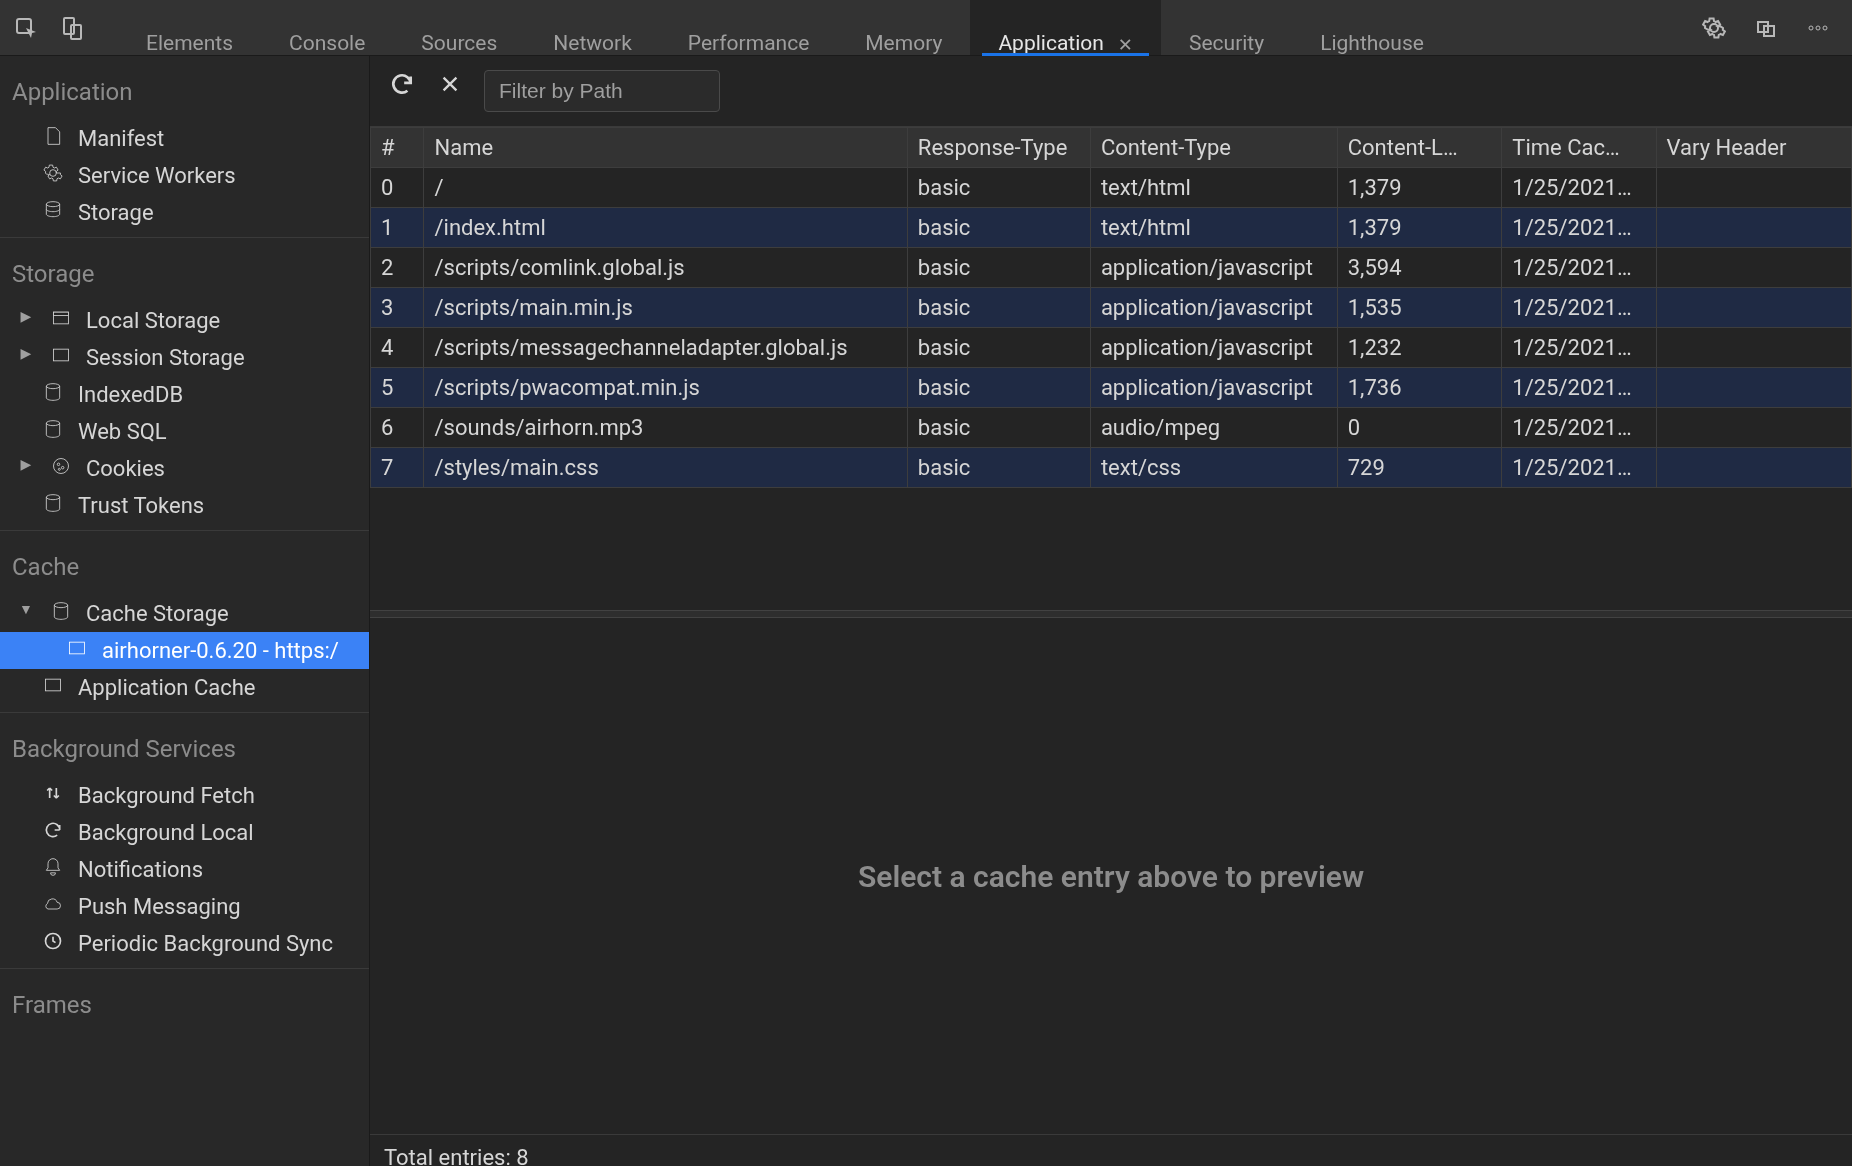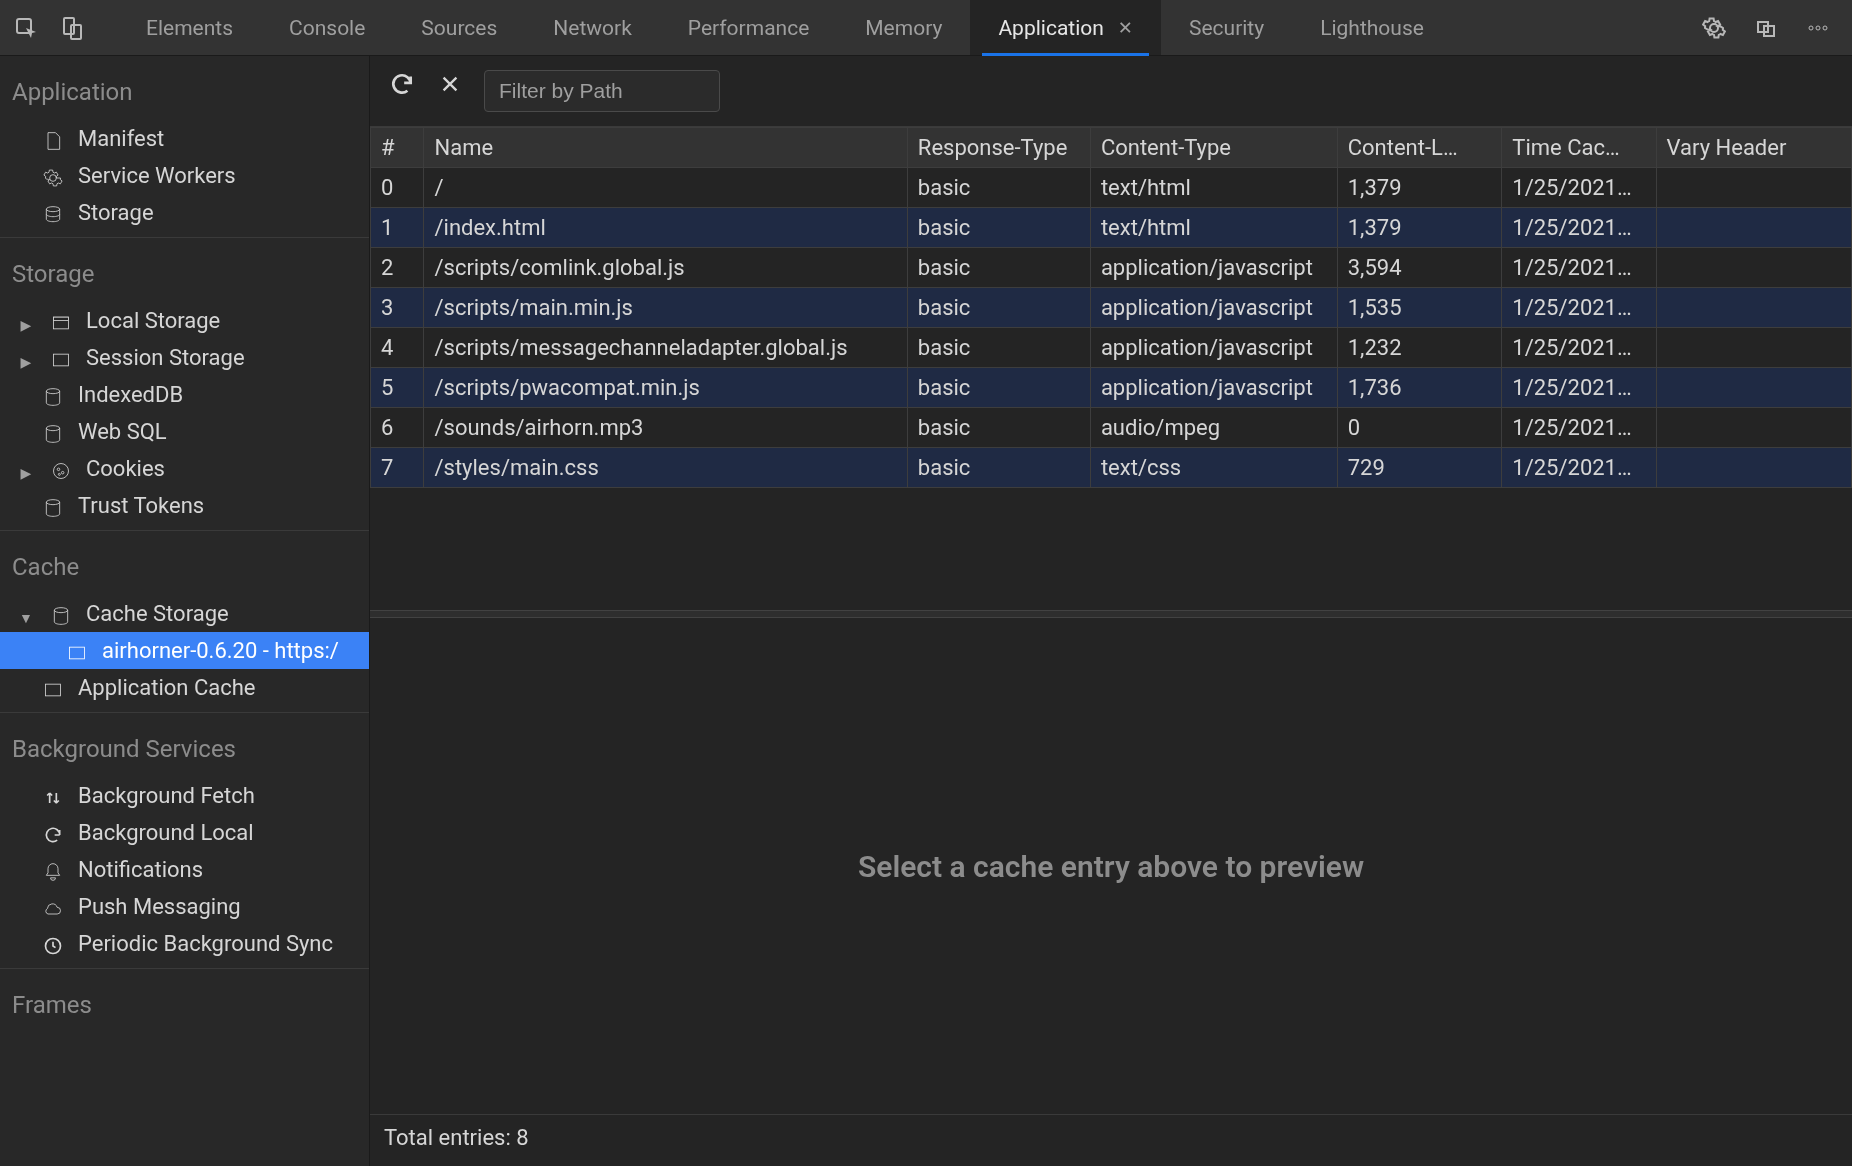--- a/index.html
+++ b/index.html
@@ -16,21 +16,21 @@
     align-items: center;
     height: 56px;
     background: #333333;
     border-bottom: 1px solid #1a1a1a;
     padding: 0 8px;
   }
   .tabbar .left-icons { display:flex; align-items:center; gap:18px; padding:0 12px 0 4px; }
   .icon { display:inline-flex; align-items:center; justify-content:center; width:28px; height:28px; color:#b8b8b8; }
   .tabs { display:flex; align-items:stretch; height:100%; margin-left:20px; }
   .tab {
-    display:flex; align-items:center; padding:0 28px;
+    display:flex; align-items:flex-end; padding:0 28px;
     color:#9f9f9f; cursor:default; position:relative; height:100%;
     font-size: 21px;
   }
   .tab.active {
     background:#242424;
     color:#e6e6e6;
   }
   .tab.active::after {
     content:"";
     position:absolute; left:12px; right:12px; bottom:-1px;
@@ -49,21 +49,21 @@
     display:flex; flex-direction:column;
   }
   .sb-section-title {
     padding: 22px 12px 14px 12px;
     color:#8c8c8c;
     font-size: 24px;
     font-weight: 400;
   }
   .sb-list { display:flex; flex-direction:column; }
   .sb-item {
-    display:flex; align-items:flex-end;
+    display:flex; align-items:flex-start;
     padding: 6px 0 6px 40px;
     gap: 12px;
     font-size: 22px;
     color:#d6d6d6;
     white-space:nowrap;
   }
   .sb-item.nested { padding-left: 64px; }
   .sb-item.has-expand { padding-left: 16px; }
   .sb-item.has-expand .expander { width:20px; text-align:center; color:#9f9f9f; font-size:14px; }
   .sb-item.has-expand .expander + .icon-wrap { margin-left: 0; }
@@ -137,21 +137,21 @@
     color:#8c8c8c;
     font-size:30px;
     font-weight:600;
   }
 
   .statusbar {
     border-top:1px solid #3a3a3a;
     padding:10px 14px;
     color:#d6d6d6;
     font-size:22px;
-    height:52px;
+    height:32px;
   }
 
   svg { stroke: currentColor; fill: none; }
 </style>
 </head>
 <body>
 
 <div class="tabbar">
   <div class="left-icons">
     <span class="icon">

